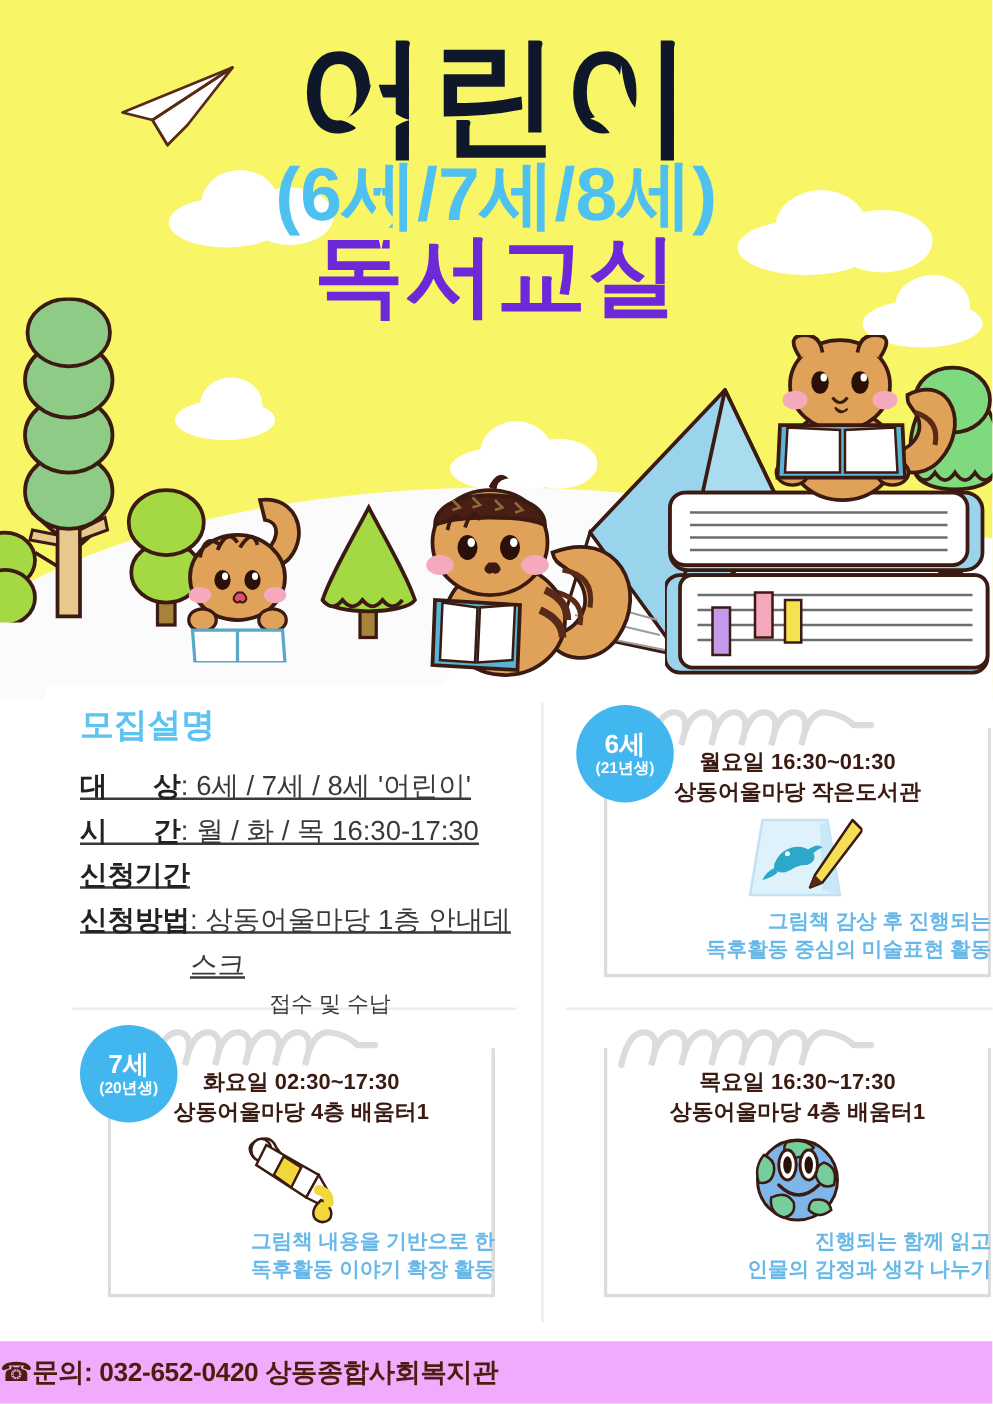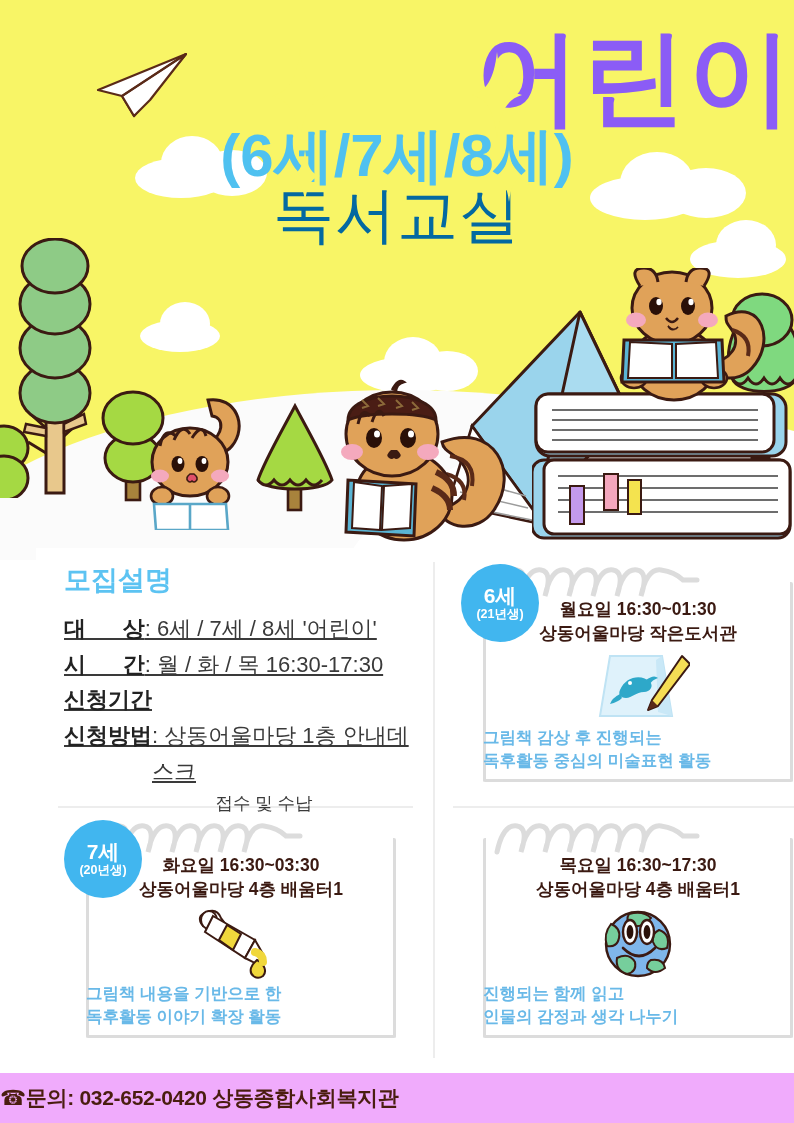--- a/index.html
+++ b/index.html
@@ -27,28 +27,28 @@
     background:#fbfbfb; border-radius:50% 50% 0 0;
   }
   .hill2 {
     position:absolute; left:330px; bottom:-260px; width:700px; height:400px;
     background:#ffffff; border-radius:50% 50% 0 0;
   }
 
   
   .title-wrap { position:absolute; left:0; top:28px; width:794px; text-align:center; z-index:30; }
   .t-line1 {
-    font-size:104px; font-weight:900; color:#8b5cf6; letter-spacing:2px;
-    line-height:0.96; font-family:Liberation Serif, serif;text-align:right;
+    font-size:104px; font-weight:900; color:#0f172a; letter-spacing:2px;
+    line-height:0.96; font-family:Liberation Serif, serif;
   }
   .t-line2 {
     font-size:60px; font-weight:900; color:#4fc1f0; line-height:1.05; margin-top:-4px;
   }
   .t-line3 {
-    font-size:61px; font-weight:400; color:#0369a1; line-height:1.0; margin-top:-2px;
+    font-size:72px; font-weight:700; color:#6d28d9; line-height:1.0; margin-top:-2px;
     letter-spacing:1px;
   }
   .spark { position:absolute; z-index:31; pointer-events:none; }
 
   
   .content { position:absolute; left:0; top:548px; width:794px; height:525px; background:#fff;margin-left:36px; }
   .vdiv { position:absolute; left:397px; top:14px; width:2px; height:496px; background:#ededed; }
   .hdiv { position:absolute; left:22px; top:258px; width:355px; height:2px; background:#ededed; }
   .hdiv2 { position:absolute; left:417px; top:258px; width:355px; height:2px; background:#ededed; }
 
@@ -79,21 +79,21 @@
   }
   .badge .b1 { font-size:21px; font-weight:900; }
   .badge .b2 { font-size:12.5px; font-weight:900; margin-top:1px; }
 
   .card-head {
     position:absolute; left:22px; top:34px; width:310px; text-align:center;
     font-size:17.5px; font-weight:900; color:#3b1a12; line-height:1.36; z-index:4;
   }
   .card-icon { position:absolute; left:22px; top:86px; width:310px; height:72px; z-index:3; }
   .card-desc {
-    position:absolute; left:22px; top:162px; width:310px; text-align:left;
+    position:absolute; left:22px; top:162px; width:310px; text-align:right;
     font-size:16.5px; font-weight:600; color:#69b9e8; line-height:1.42; z-index:4;
   }
 
   
   .footer {
     position:absolute; left:0; bottom:0; width:794px; height:50px; background:#f0abfc;
     display:flex; align-items:center; justify-content:flex-start;
   }
   .footer span { font-size:21px; font-weight:900; color:#4a1d0f; letter-spacing:-0.3px; }
 </style>
@@ -352,21 +352,21 @@
     <div class="card card-7">
       <div class="card-box"></div>
       <svg class="spiral" viewBox="0 0 300 34">
         <path d="M6 30 q6 -28 20 -26 q12 2 4 26 q6 -28 20 -26 q12 2 4 26 q6 -28 20 -26 q12 2 4 26 q6 -28 20 -26 q12 2 4 26 q6 -28 20 -26 q12 2 4 26 q6 -28 20 -26 q12 2 4 26 q6 -28 20 -26 q14 2 22 10 l14 0" fill="none" stroke="#dcdcdc" stroke-width="5" stroke-linecap="round"></path>
       </svg>
       <div class="badge">
         <span class="b1">7세</span>
         <span class="b2">(20년생)</span>
       </div>
       <div class="card-head">
-        <div>화요일 16:30~03:30</div>
+        <div>화요일 02:30~17:30</div>
         <div>상동어울마당 4층 배움터1</div>
       </div>
       <div class="card-icon">
         <svg style="display:block;margin:0 auto;" width="96" height="74" viewBox="0 0 96 74">
           <path d="M10 20 q-8 -10 4 -14 q10 -4 14 6 l6 8 Z" fill="#ffffff" stroke="#3b1a12" stroke-width="2"></path>
           <ellipse cx="16" cy="14" rx="8" ry="9" fill="#ffffff" stroke="#3b1a12" stroke-width="2"></ellipse>
           <path d="M20 10 L62 34 L52 52 L12 26 Z" fill="#ffffff" stroke="#3b1a12" stroke-width="2"></path>
           <path d="M34 19 L48 28 L40 44 L26 34 Z" fill="#f0d73c" stroke="#3b1a12" stroke-width="2"></path>
           <path d="M52 52 L64 58 L70 48 L62 34 Z" fill="#ffffff" stroke="#3b1a12" stroke-width="2"></path>
           <path d="M64 54 C72 58 74 66 70 70 C64 74 56 70 58 62 C59 58 62 56 64 54 Z" fill="#f0d73c" stroke="#3b1a12" stroke-width="2"></path>

